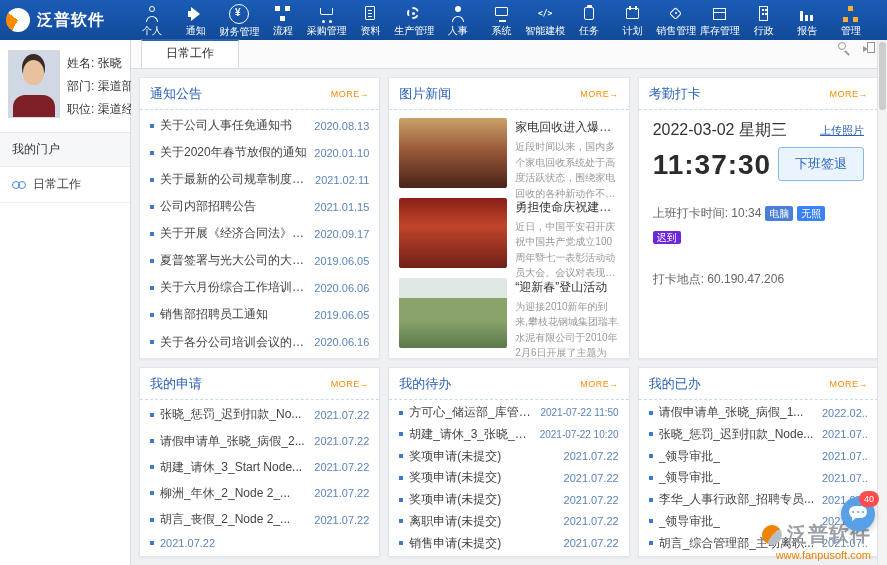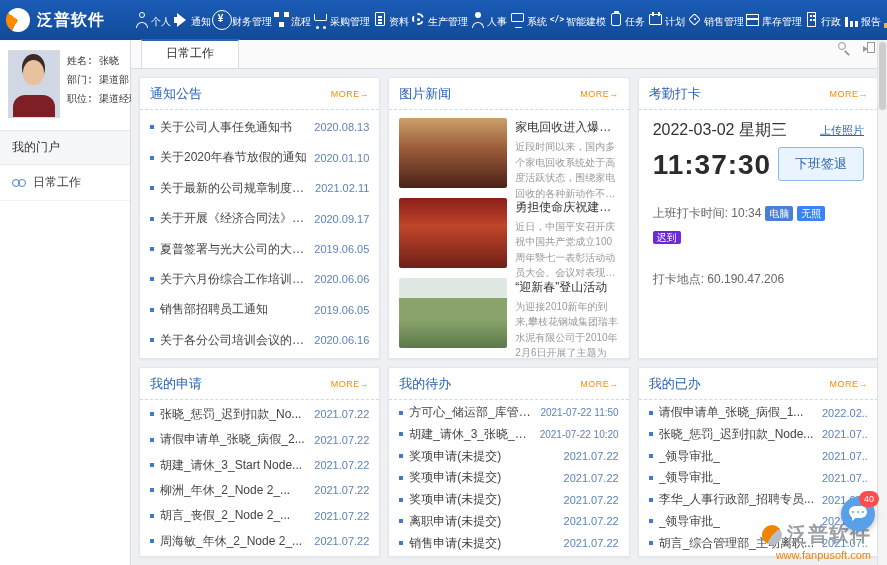--- a/index.html
+++ b/index.html
@@ -4,21 +4,21 @@
 <style>
   html,body{margin:0;padding:0;background:#e9ebee;font-family:"Liberation Sans","DejaVu Sans",sans-serif;}
   .app{position:relative;width:887px;height:565px;background:#fff;overflow:hidden;display:flex;flex-direction:column;}
 
   
   .topbar{height:40px;flex:none;background:linear-gradient(180deg,#1b5cb7,#114a98);display:flex;align-items:center;padding:0 6px;}
   .logo{display:flex;align-items:center;gap:7px;width:122px;flex:none;cursor:pointer;}
   .logo-mark{width:24px;height:24px;border-radius:50%;background:conic-gradient(from 210deg,#ff8a00 0 95deg,#ffffff 95deg 360deg);flex:none;}
   .logo-text{color:#fff;font-size:16px;font-weight:bold;letter-spacing:1px;white-space:nowrap;}
   .nav-items{flex:1;display:flex;justify-content:space-between;padding:0 10px 0 4px;}
-  .nav-item{display:flex;flex-direction:row;align-items:center;justify-content:center;cursor:pointer;min-width:40px;}
+  .nav-item{display:flex;flex-direction:column;align-items:center;justify-content:center;cursor:pointer;min-width:40px;}
   .nlabel{color:#fff;font-size:10px;line-height:1;margin-top:3px;white-space:nowrap;}
   .nicon{width:18px;height:18px;position:relative;display:block;}
   .nicon::before,.nicon::after{content:"";position:absolute;box-sizing:border-box;}
   [data-icon="person"]::before{top:1px;left:6px;width:6px;height:6px;border:1.5px solid #fff;border-radius:50%;}
   [data-icon="person"]::after{bottom:1px;left:3px;width:12px;height:6px;border:1.5px solid #fff;border-bottom:none;border-radius:6px 6px 0 0;}
   [data-icon="speaker"]::before{left:1px;top:6px;width:4px;height:6px;background:#fff;}
   [data-icon="speaker"]::after{left:4px;top:2px;border-top:7px solid transparent;border-bottom:7px solid transparent;border-left:9px solid #fff;}
   [data-icon="coin"]{border:1.5px solid #fff;border-radius:50%;}
   [data-icon="coin"]::before{content:"¥";left:0;top:0;width:15px;text-align:center;color:#fff;font-size:10px;line-height:15px;font-weight:bold;}
   [data-icon="flow"]::before{top:1px;left:1px;width:5px;height:5px;background:#fff;box-shadow:10px 0 0 #fff,5px 10px 0 #fff;}
@@ -48,21 +48,21 @@
   [data-icon="org"]::before{top:1px;left:6px;width:5px;height:5px;background:#ffaf2e;}
   [data-icon="org"]::after{bottom:1px;left:1px;width:5px;height:5px;background:#ffaf2e;box-shadow:10px 0 0 #ffaf2e;}
 
   
   .main{flex:1;display:flex;min-height:0;}
   .sidebar{width:130px;flex:none;background:#fff;border-right:1px solid #d8dce1;}
   .profile{display:flex;gap:7px;padding:10px 6px 12px 8px;}
   .avatar{width:50px;height:66px;flex:none;border:1px solid #d9d9d9;background:#cfd8e4;position:relative;overflow:hidden;}
   .avatar::before{content:"";position:absolute;top:9px;left:14px;width:21px;height:25px;background:#e8c19e;border-radius:50% 50% 46% 46%;box-shadow:0 -5px 0 1px #3a2a26;}
   .avatar::after{content:"";position:absolute;bottom:-2px;left:4px;width:42px;height:24px;background:#7e1f26;border-radius:12px 12px 0 0;}
-  .pinfo{font-size:10px;color:#333;line-height:1.9;padding-top:2px;white-space:nowrap;font-family:Liberation Mono, monospace;}
+  .pinfo{font-size:12px;color:#333;line-height:1.9;padding-top:2px;white-space:nowrap;}
   .side-portal{padding:8px 12px;font-size:12px;color:#333;background:#f6f7f9;border-top:1px solid #e6e8eb;border-bottom:1px solid #e6e8eb;cursor:pointer;}
   .side-item{display:flex;align-items:center;gap:6px;padding:9px 12px;font-size:12px;color:#444;cursor:pointer;border-bottom:1px solid #f0f1f3;}
   .link-icon{width:15px;height:10px;position:relative;display:inline-block;flex:none;}
   .link-icon::before,.link-icon::after{content:"";position:absolute;top:1px;width:8px;height:8px;border:1.5px solid #4a84d8;border-radius:4px;box-sizing:border-box;}
   .link-icon::before{left:0;}
   .link-icon::after{left:6px;}
 
   .content{flex:1;display:flex;flex-direction:column;min-width:0;background:#eef0f3;}
   .tabbar{height:28px;flex:none;background:#fbfbfb;border-bottom:1px solid #d9dce0;display:flex;align-items:flex-end;padding:0 10px;}
   .tab{height:27px;line-height:24px;padding:0 24px;background:#fff;border:1px solid #d9dce0;border-bottom:none;border-top:2px solid #2d64b3;font-size:12px;color:#333;cursor:pointer;}
@@ -255,20 +255,25 @@
                 <span class="rtext">关于2020年春节放假的通知</span>
                 <span class="rdate">2020.01.10</span>
               </div>
             <div class="row">
                 <span class="bullet"></span>
                 <span class="rtext">关于最新的公司规章制度细节通知</span>
                 <span class="rdate">2021.02.11</span>
               </div>
             <div class="row">
                 <span class="bullet"></span>
+                <span class="rtext">公司内部招聘公告</span>
+                <span class="rdate">2021.01.15</span>
+              </div>
+            <div class="row">
+                <span class="bullet"></span>
                 <span class="rtext">关于开展《经济合同法》的相关...</span>
                 <span class="rdate">2020.09.17</span>
               </div>
             <div class="row">
                 <span class="bullet"></span>
                 <span class="rtext">夏普签署与光大公司的大订单。</span>
                 <span class="rdate">2019.06.05</span>
               </div>
             <div class="row">
                 <span class="bullet"></span>
@@ -370,21 +375,20 @@
                 <span class="rtext">柳洲_年休_2_Node 2_...</span>
                 <span class="rdate">2021.07.22</span>
               </div>
             <div class="row">
                 <span class="bullet"></span>
                 <span class="rtext">胡言_丧假_2_Node 2_...</span>
                 <span class="rdate">2021.07.22</span>
               </div>
             <div class="row">
                 <span class="bullet"></span>
-                <span class="rtext">周海敏_年休_2_Node 2_...</span>
                 <span class="rdate">2021.07.22</span>
               </div>
           </div>
         </div>
 
         <div class="panel">
           <div class="phead">
             <span class="ptitle">我的待办</span>
             <a class="more">MORE→</a>
           </div>

